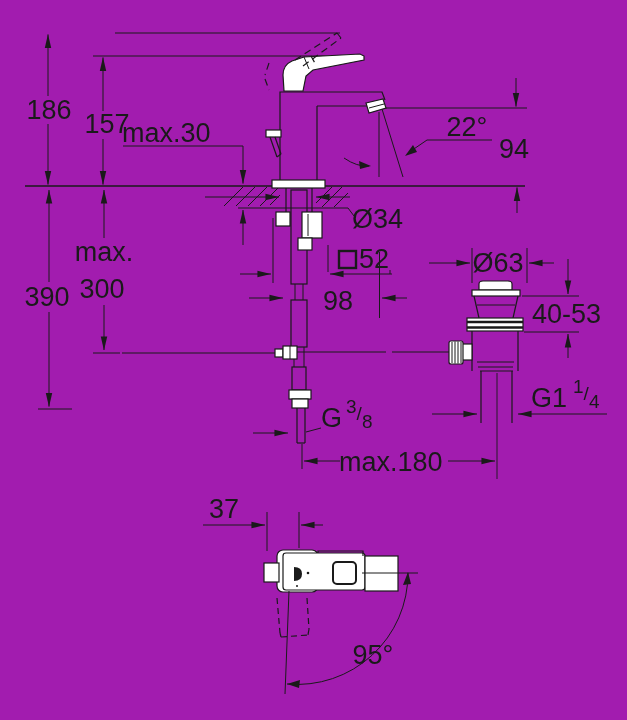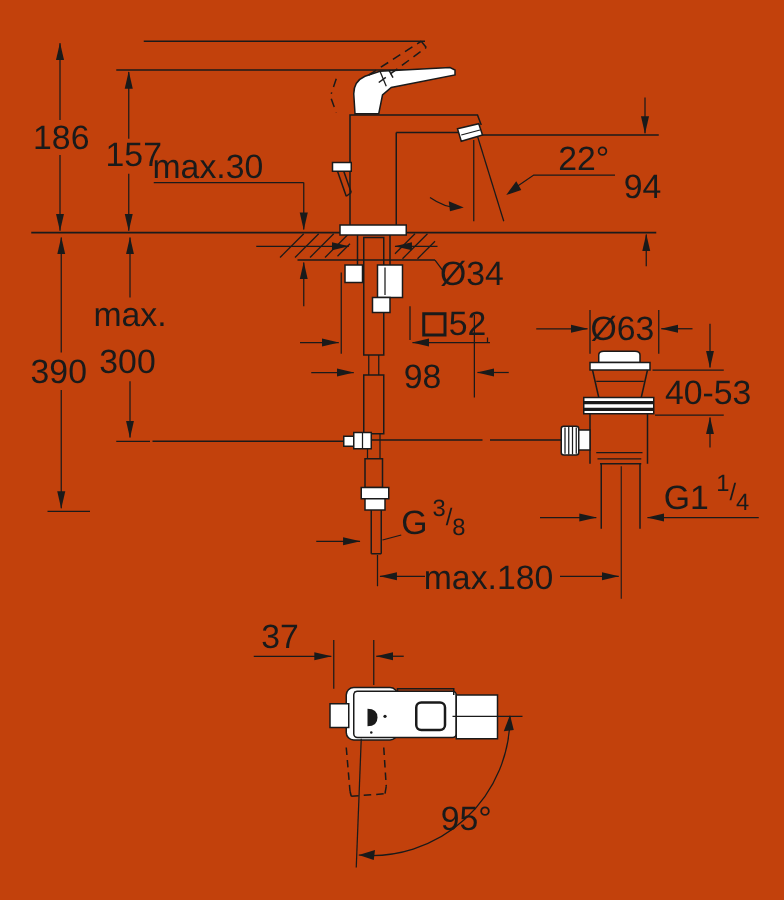--- a/index.html
+++ b/index.html
@@ -1,16 +1,16 @@
 <!DOCTYPE html>
 <html><head>
 <meta charset="utf-8">
 <style>
   html,body{margin:0;padding:0;background:#fff;}
-  .stage{position:relative;width:627px;height:720px;background:#c2410c;overflow:hidden;}
+  .stage{position:relative;width:627px;height:720px;background:#a21caf;overflow:hidden;}
   svg{display:block;}
   .s{stroke:#1a1a1a;stroke-width:1.2;fill:none;stroke-linecap:butt;}
   .thin{stroke-width:1;}
   .thick{stroke-width:2.6;}
   .w{fill:#fff;}
   .blk{fill:#1a1a1a;}
   .dash{stroke-dasharray:7 4.5;}
   .dash2{stroke-dasharray:6 4;}
   text{font-family:"Liberation Sans",sans-serif;fill:#1a1a1a;}
   .dim{font-size:27px;}

